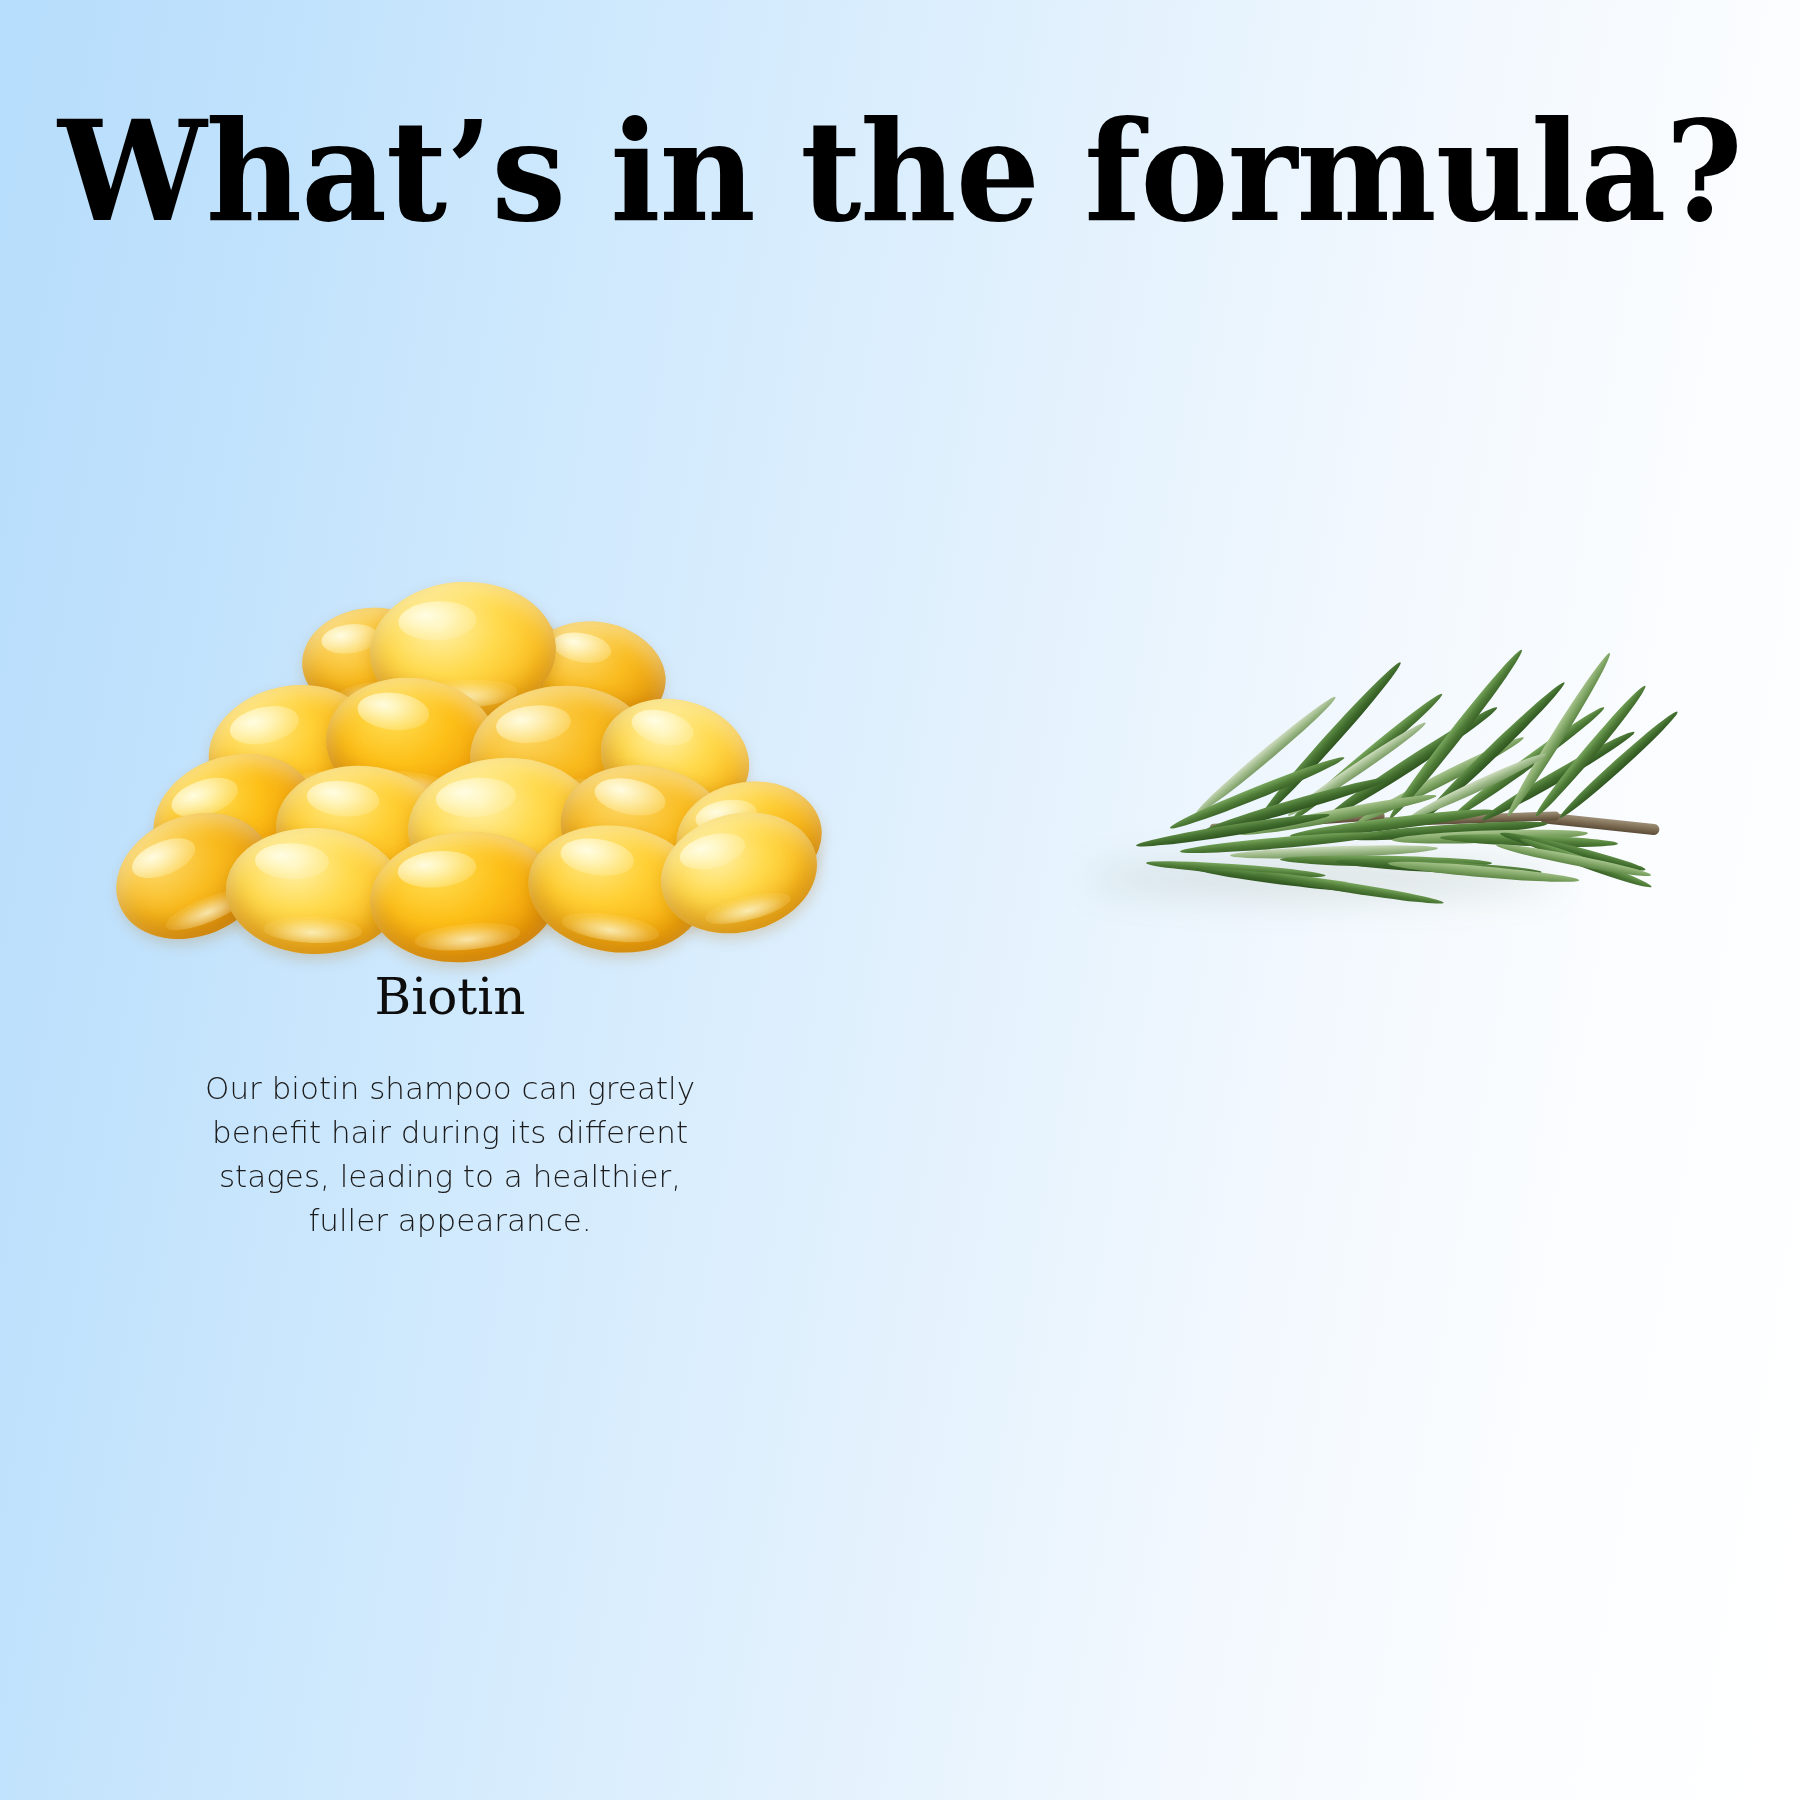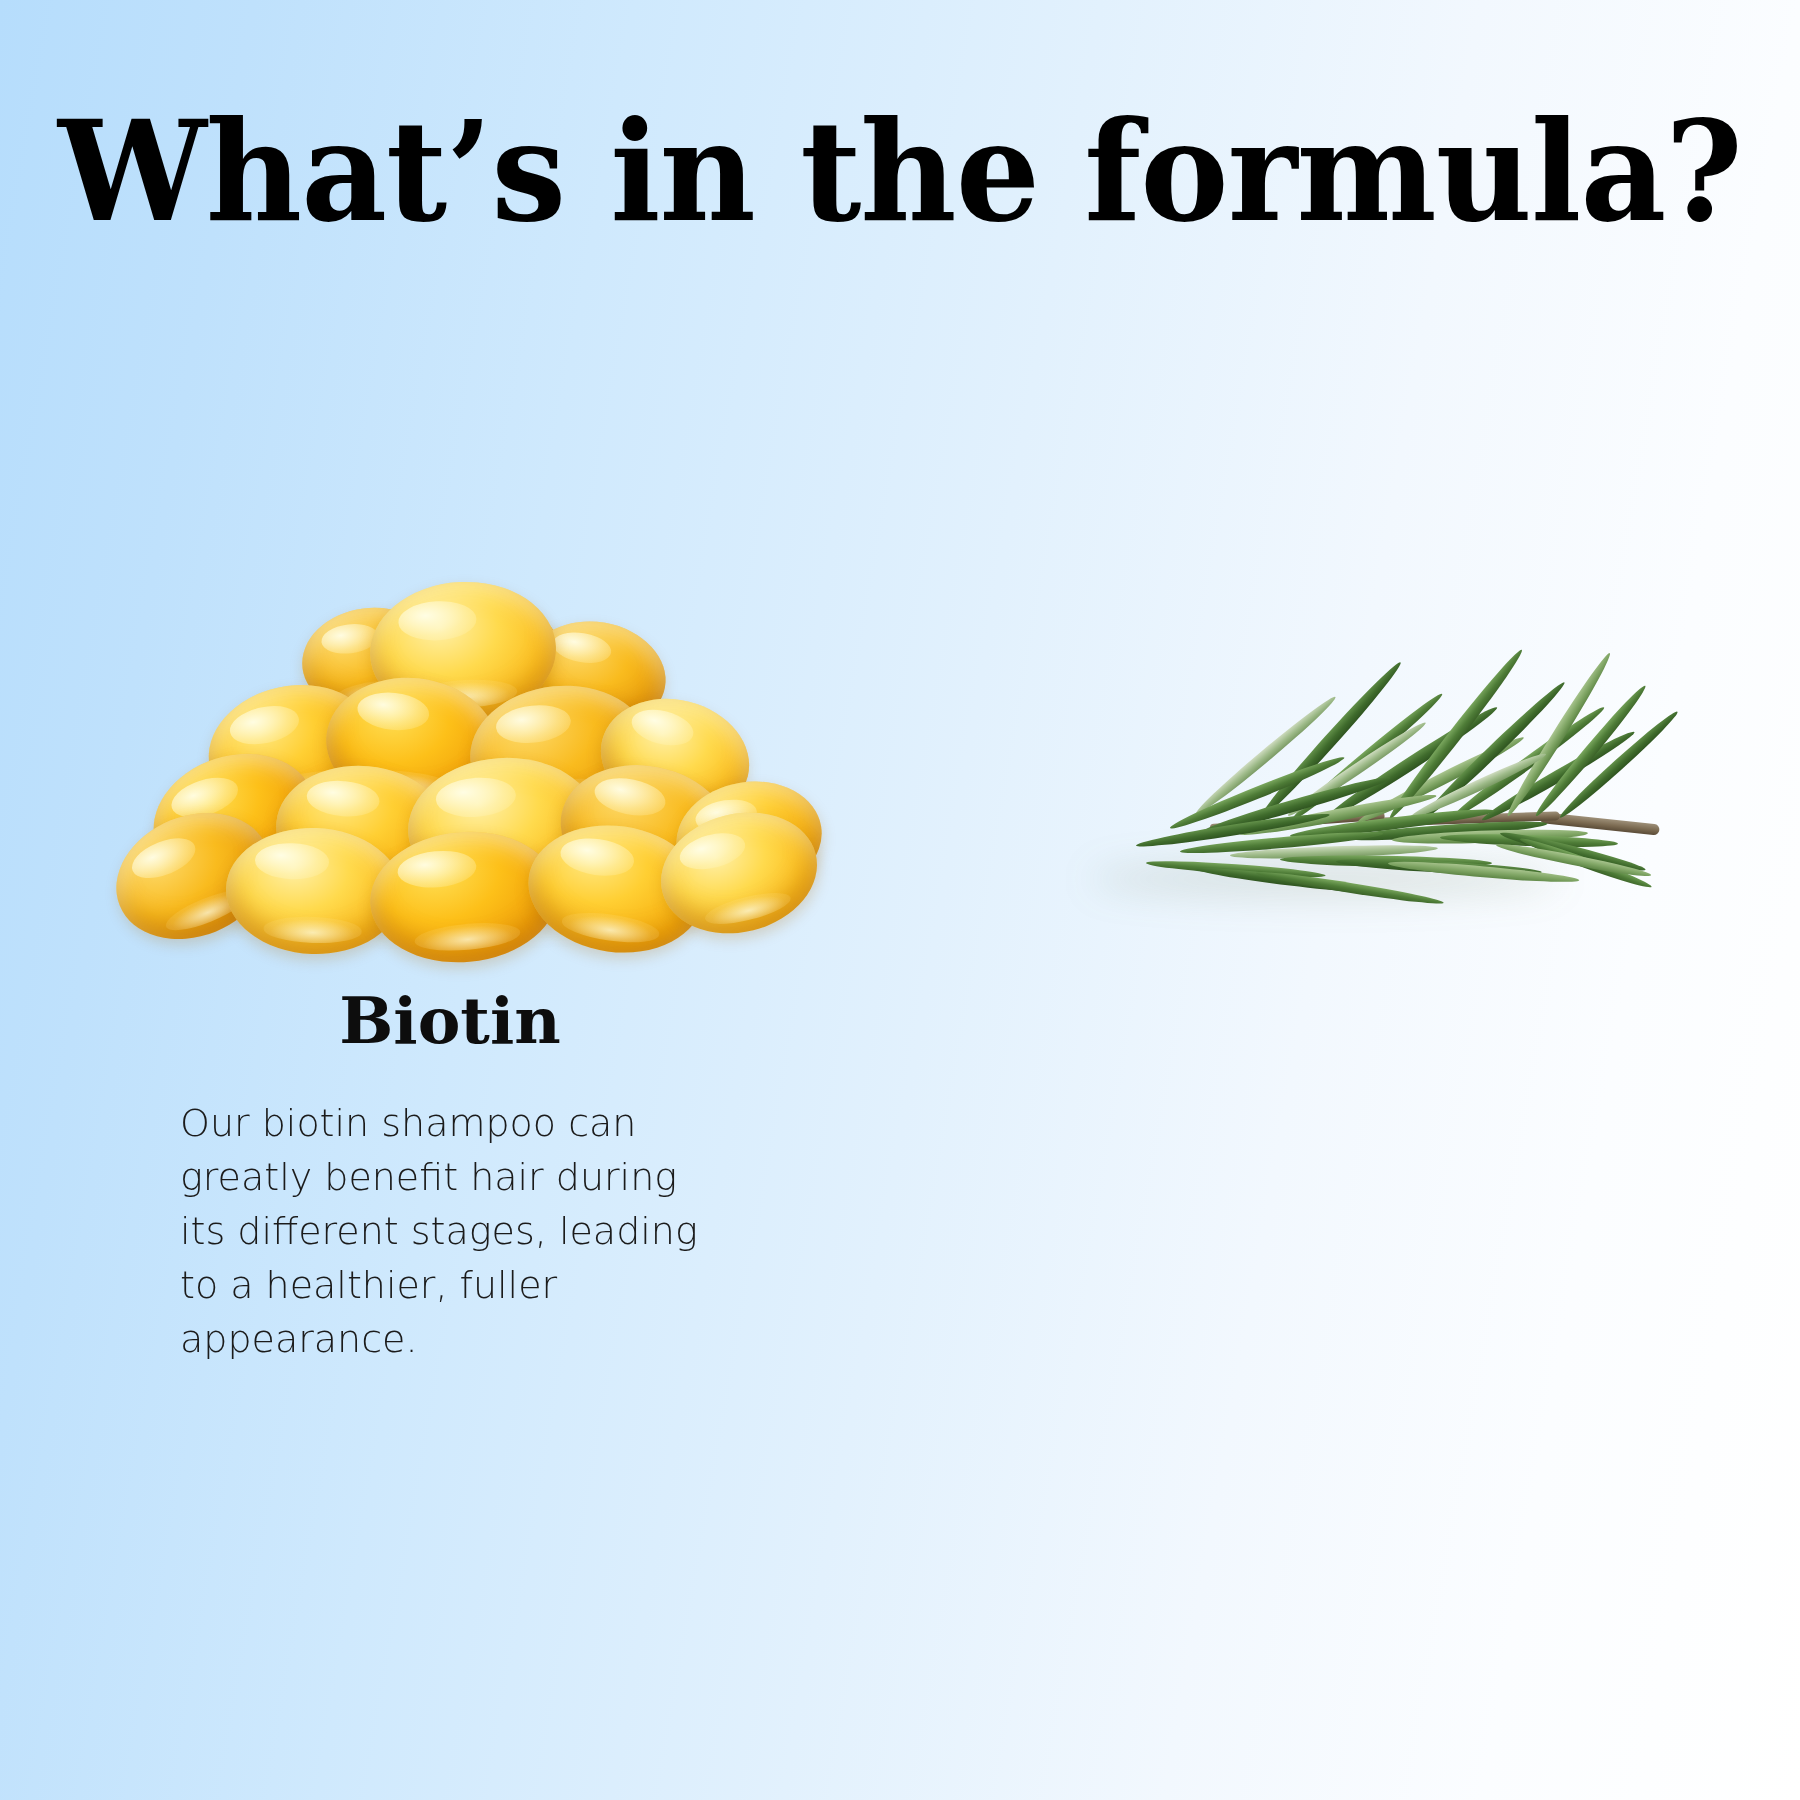--- a/index.html
+++ b/index.html
@@ -65,34 +65,35 @@
 
   
   .art-stage {
     position: relative;
     width: 820px;
     height: 400px;
   }
 
   .ingredient-name {
     font-family: "DejaVu Serif", "Liberation Serif", serif;
-    font-weight: 700;
-    font-size: 64px;
+    font-weight: 400;
+    font-size: 50px;
     color: #0d0d0d;
     line-height: 1;
-    margin-top: 29px;
+    margin-top: 12px;
     letter-spacing: 0px;
   }
 
   .ingredient-desc {
     width: 540px;
     margin-top: 44px;
+    text-align: center;
     font-family: "DejaVu Sans", "Liberation Sans", sans-serif;
     font-weight: 300;
-    font-size: 38px;
+    font-size: 31px;
     line-height: 1.42;
     color: #1b1b1b;
   }
 
   
   .capsule {
     position: absolute;
     border-radius: 50%;
     box-shadow: inset 0 -14px 26px rgba(150, 75, 0, 0.38),
                 inset 0 10px 20px rgba(255, 255, 220, 0.55),

